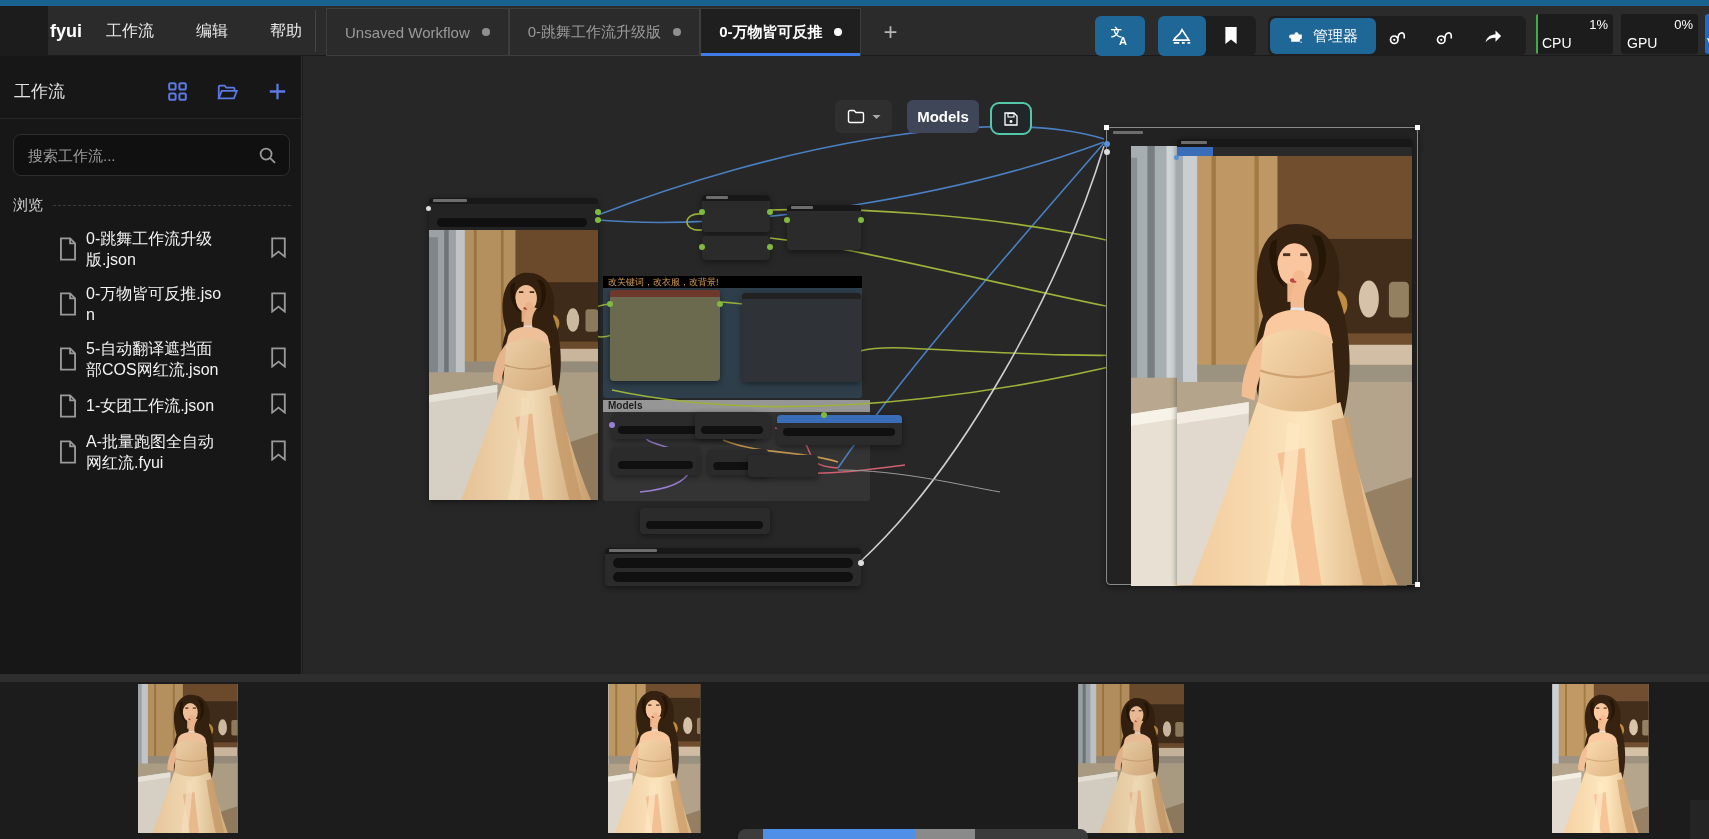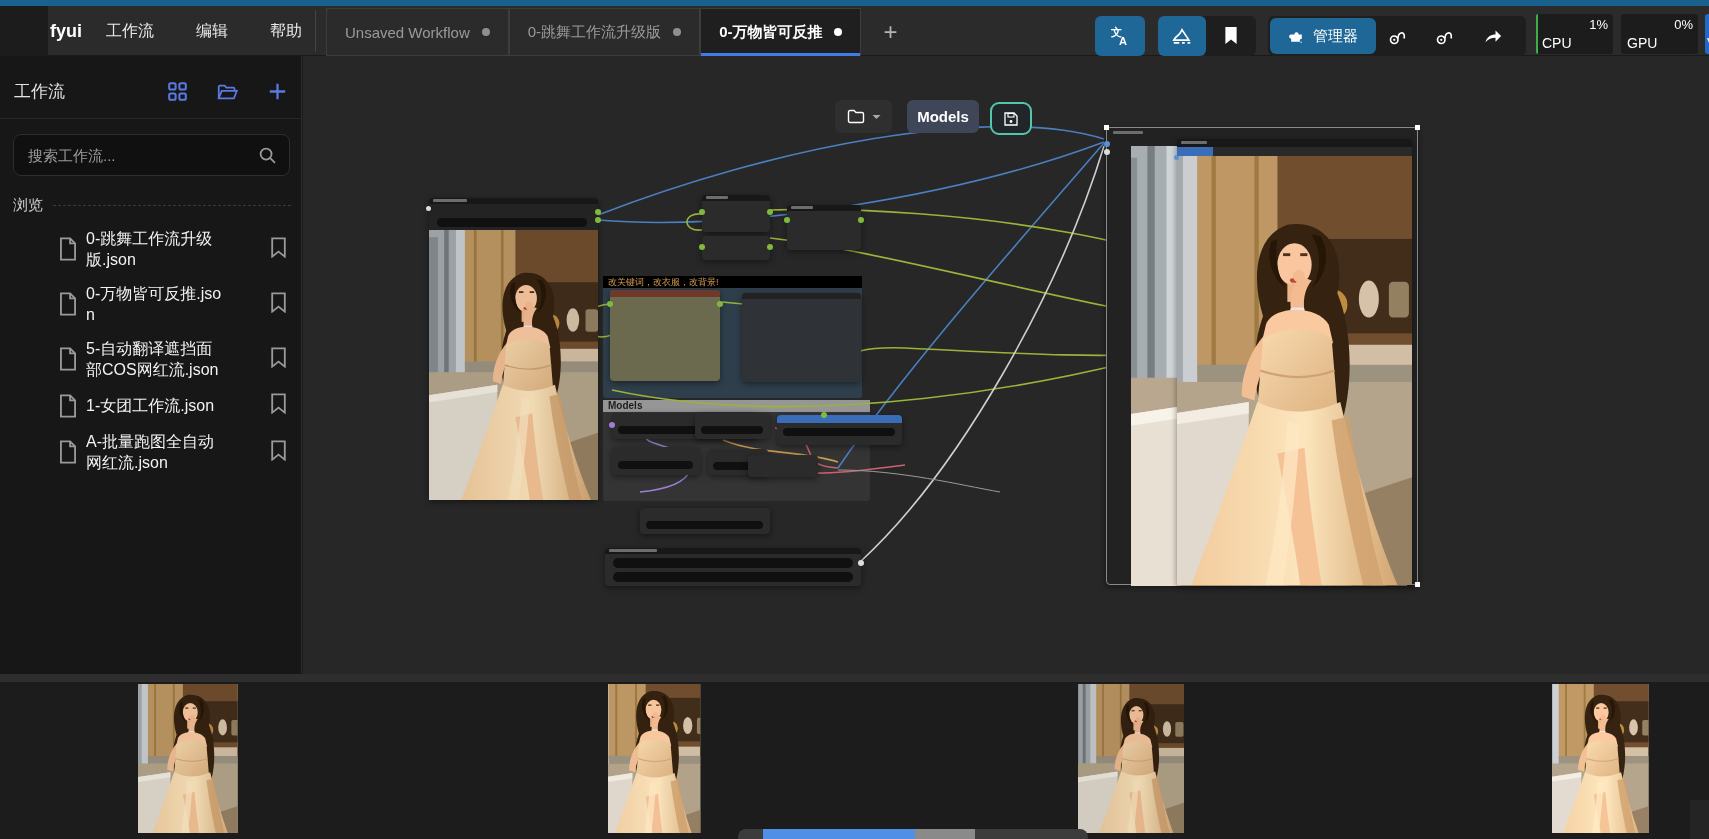--- a/index.html
+++ b/index.html
@@ -458,21 +458,21 @@
             <span class="wf-text">1-女团工作流.json</span>
             <span class="wf-book"><svg width="17" height="21" viewBox="0 0 12 15">
                 <path d="M1.5,1 H10.5 V14 L6,10.4 L1.5,14 Z" fill="none" stroke="#9a9a9a" stroke-width="1.3"></path>
               </svg></span>
           </div>
           <div class="wf-item">
             <svg width="20" height="24" viewBox="0 0 14 17">
               <path d="M2,1 H8.5 L12,4.5 V16 H2 Z" fill="none" stroke="#9a9a9a" stroke-width="1.3"></path>
               <path d="M8.5,1 V4.5 H12" fill="none" stroke="#9a9a9a" stroke-width="1.3"></path>
             </svg>
-            <span class="wf-text">A-批量跑图全自动网红流.json</span>
+            <span class="wf-text">A-批量跑图全自动网红流.fyui</span>
             <span class="wf-book"><svg width="17" height="21" viewBox="0 0 12 15">
                 <path d="M1.5,1 H10.5 V14 L6,10.4 L1.5,14 Z" fill="none" stroke="#9a9a9a" stroke-width="1.3"></path>
               </svg></span>
           </div>
         </div>
     </div>
   </div>
 
   <div class="win-bottom-edge"></div>
   <div class="bottom-strip">

